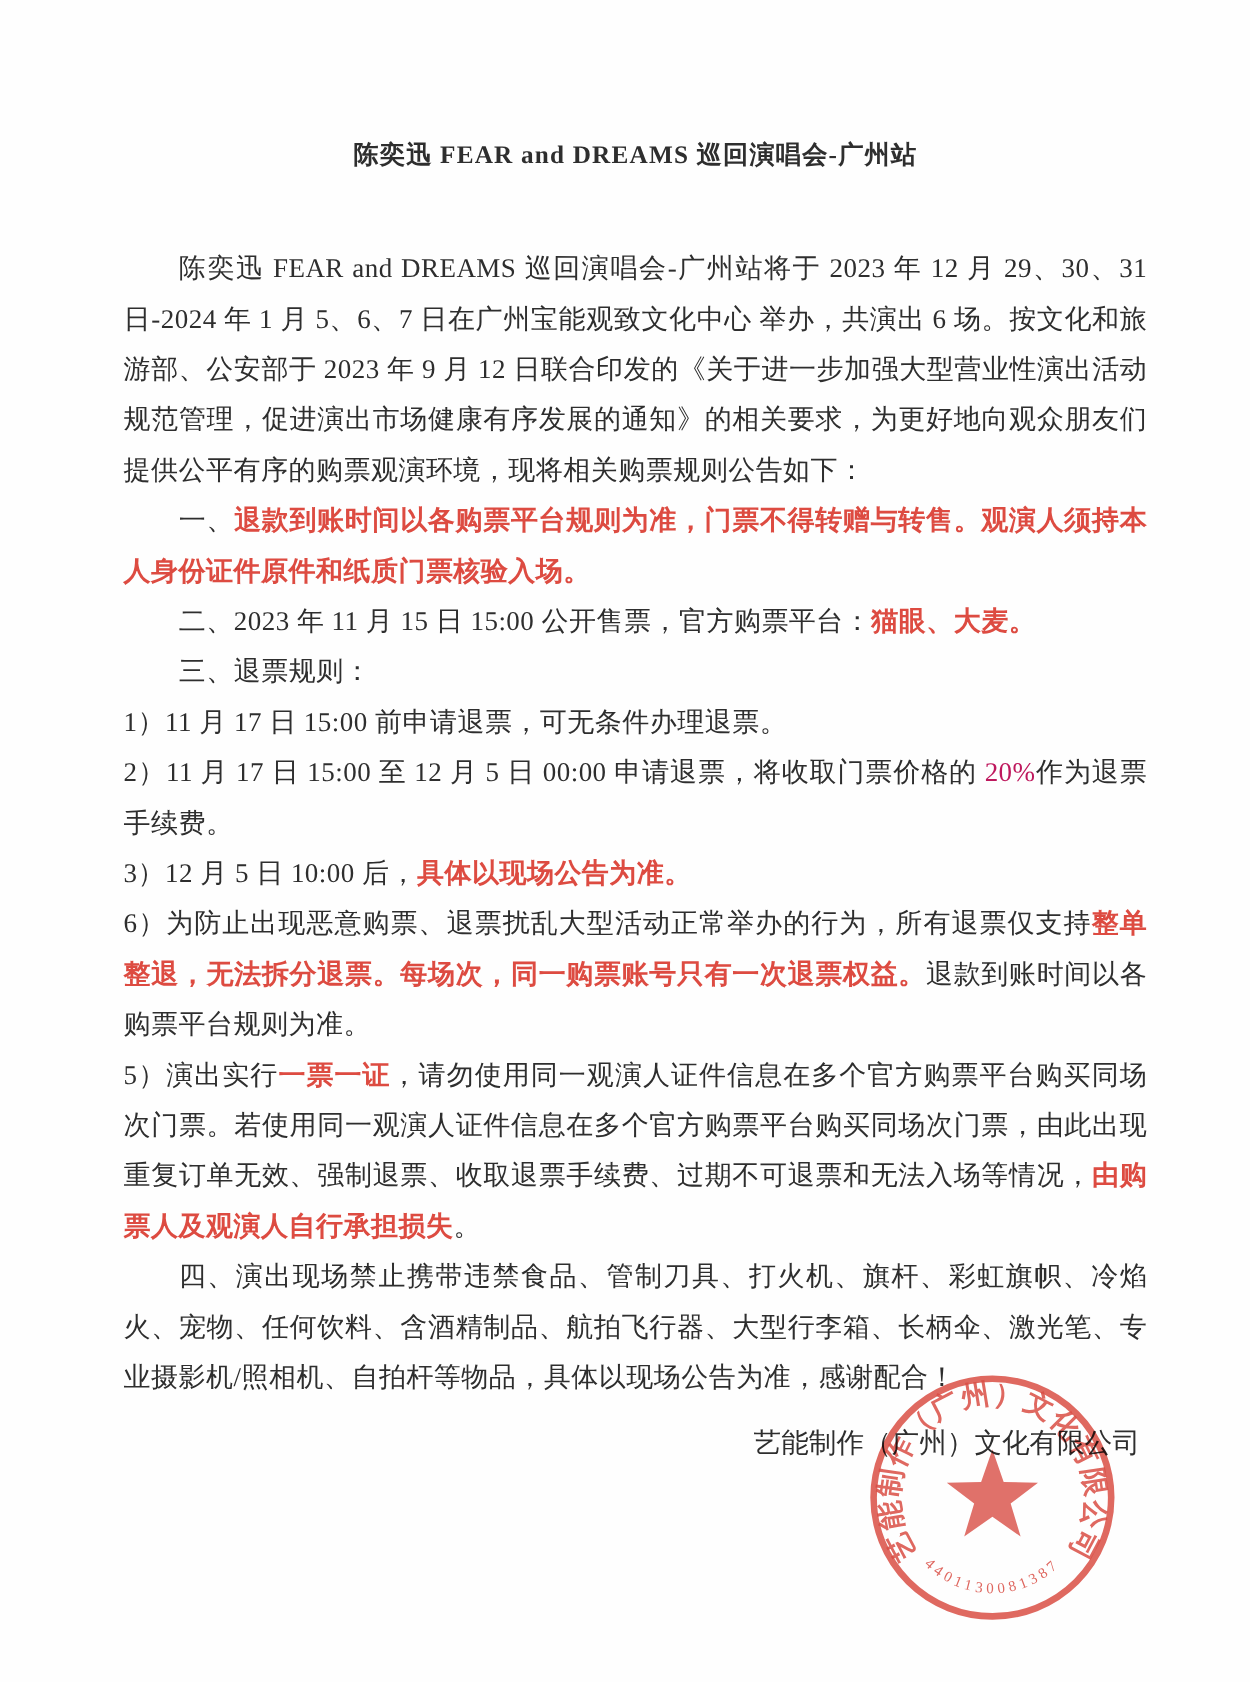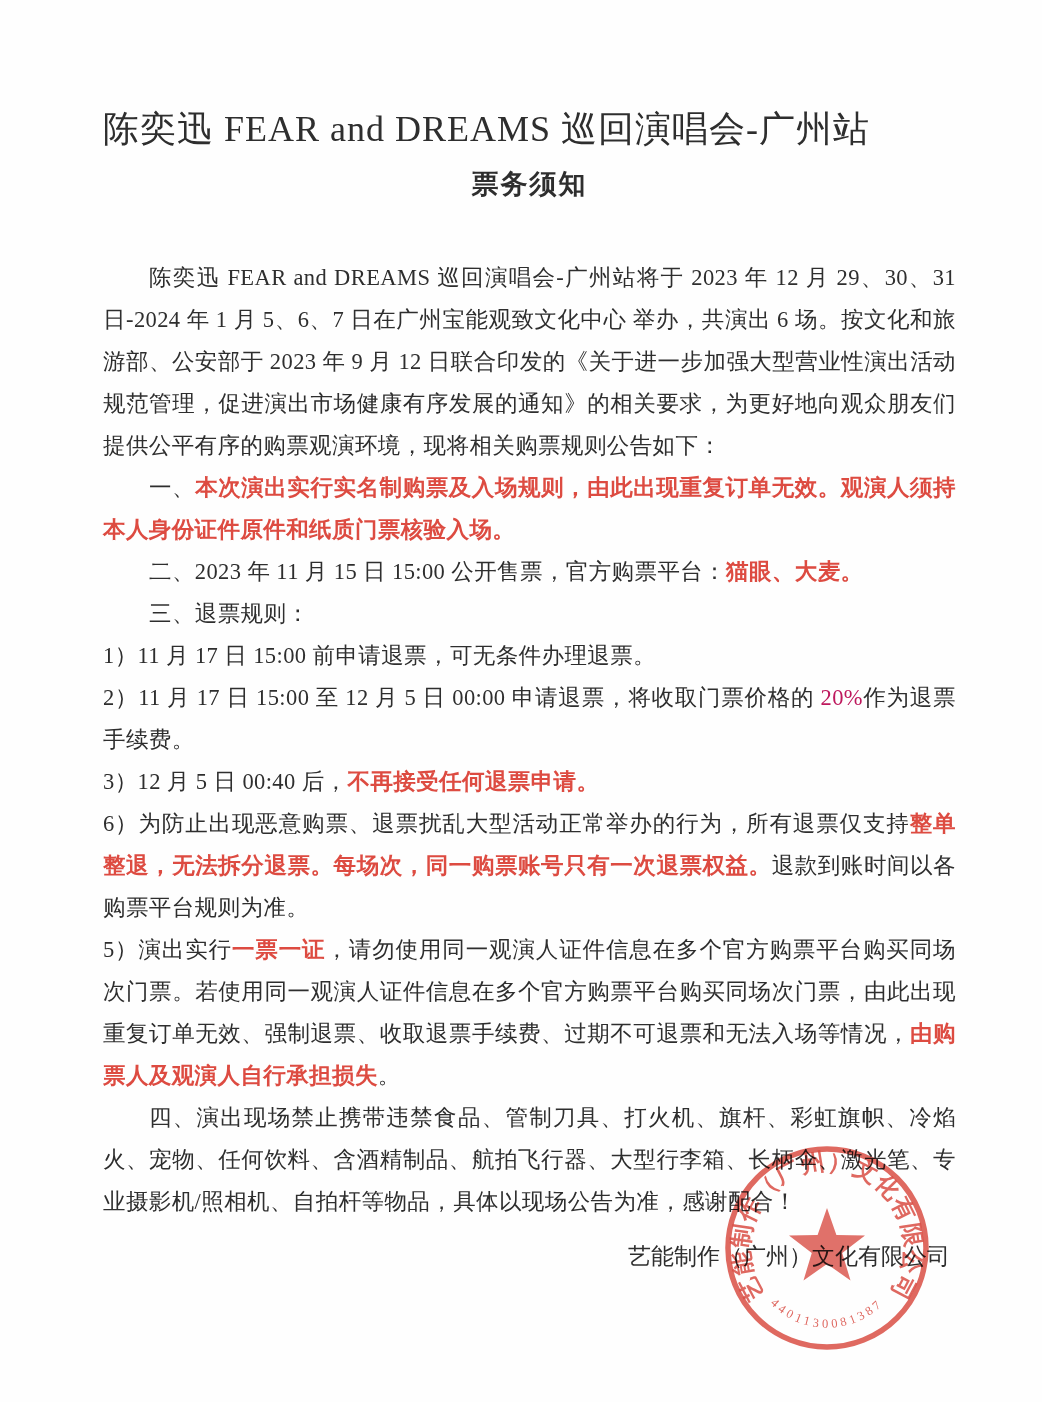--- a/index.html
+++ b/index.html
@@ -8,21 +8,21 @@
     width:1042px;height:1402px;
     background:#fefefe;
     font-family:"Liberation Serif","DejaVu Serif",serif;
     overflow:hidden;
   }
   .doc{
     position:absolute;left:103px;top:0;width:853px;
     color:#2e2e2e;
   }
   .title{
-    font-size:36px;font-weight:normal;text-align:left;
+    font-size:21px;font-weight:bold;text-align:center;
     margin:112px 0 0 0;letter-spacing:1px;line-height:34px;
   }
   .subtitle{
     font-size:27px;font-weight:bold;text-align:center;
     margin:22px 0 0 0;letter-spacing:2px;line-height:32px;
   }
   .body-text{
     margin-top:57px;
     font-size:22.5px;line-height:42px;
     text-align:justify;
@@ -47,37 +47,36 @@
     pointer-events:none;
   }
 </style>
 </head>
 <body>
 
 <div class="page">
   <div class="doc">
 
     <h1 class="title">陈奕迅 FEAR and DREAMS 巡回演唱会-广州站</h1>
-    <h2 class="subtitle">票务须知</h2>
 
     <div class="body-text">
 
       <p class="indent"><span>陈奕迅 FEAR and DREAMS 巡回演唱会-广州站将于 2023 年 12 月 29、30、31 日-2024 年 1 月 5、6、7 日在广州宝能观致文化中心 举办，共演出 6 场。按文化和旅游部、公安部于 2023 年 9 月 12 日联合印发的《关于进一步加强大型营业性演出活动规范管理，促进演出市场健康有序发展的通知》的相关要求，为更好地向观众朋友们提供公平有序的购票观演环境，现将相关购票规则公告如下：</span></p>
 
-      <p class="indent"><span>一、</span><span class="rb">本次演出实行实名制购票及入场规则，由此出现重复订单无效。观演人须持本人身份证件原件和纸质门票核验入场。</span></p>
+      <p class="indent"><span>一、</span><span class="rb">退款到账时间以各购票平台规则为准，门票不得转赠与转售。观演人须持本人身份证件原件和纸质门票核验入场。</span></p>
 
       <p class="indent"><span>二、2023 年 11 月 15 日 15:00 公开售票，官方购票平台：</span><span class="rb">猫眼、大麦。</span></p>
 
       <p class="indent"><span>三、退票规则：</span></p>
 
       <p><span>1）11 月 17 日 15:00 前申请退票，可无条件办理退票。</span></p>
 
       <p><span>2）11 月 17 日 15:00 至 12 月 5 日 00:00 申请退票，将收取门票价格的 </span><span class="red">20%</span><span>作为退票手续费。</span></p>
 
-      <p><span>3）12 月 5 日 00:40 后，</span><span class="rb">不再接受任何退票申请。</span></p>
+      <p><span>3）12 月 5 日 10:00 后，</span><span class="rb">具体以现场公告为准。</span></p>
 
       <p><span>6）为防止出现恶意购票、退票扰乱大型活动正常举办的行为，所有退票仅支持</span><span class="rb">整单整退，无法拆分退票。每场次，同一购票账号只有一次退票权益。</span><span>退款到账时间以各购票平台规则为准。</span></p>
 
       <p><span>5）演出实行</span><span class="rb">一票一证</span><span>，请勿使用同一观演人证件信息在多个官方购票平台购买同场次门票。若使用同一观演人证件信息在多个官方购票平台购买同场次门票，由此出现重复订单无效、强制退票、收取退票手续费、过期不可退票和无法入场等情况，</span><span class="rb">由购票人及观演人自行承担损失</span><span>。</span></p>
 
       <p class="indent"><span>四、演出现场禁止携带违禁食品、管制刀具、打火机、旗杆、彩虹旗帜、冷焰火、宠物、任何饮料、含酒精制品、航拍飞行器、大型行李箱、长柄伞、激光笔、专业摄影机/照相机、自拍杆等物品，具体以现场公告为准，感谢配合！</span></p>
     </div>
 
     <div class="sign-block">
       <div class="sign-company">艺能制作（广州）文化有限公司</div>

